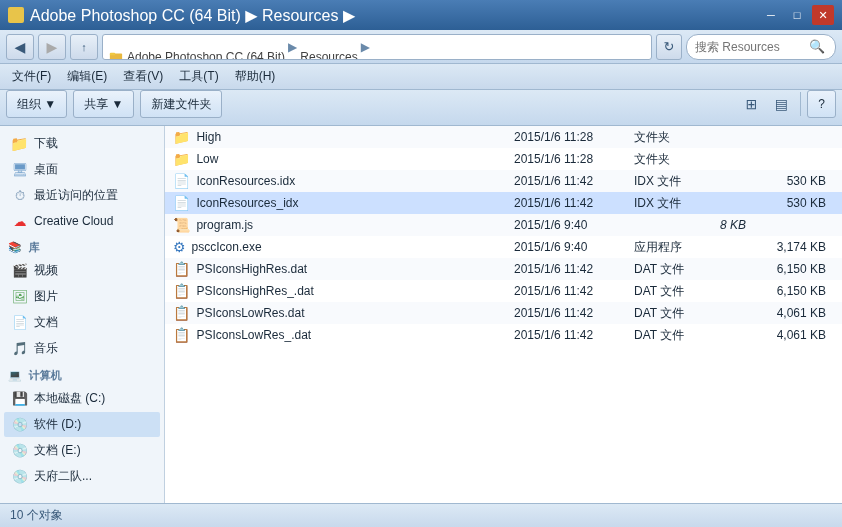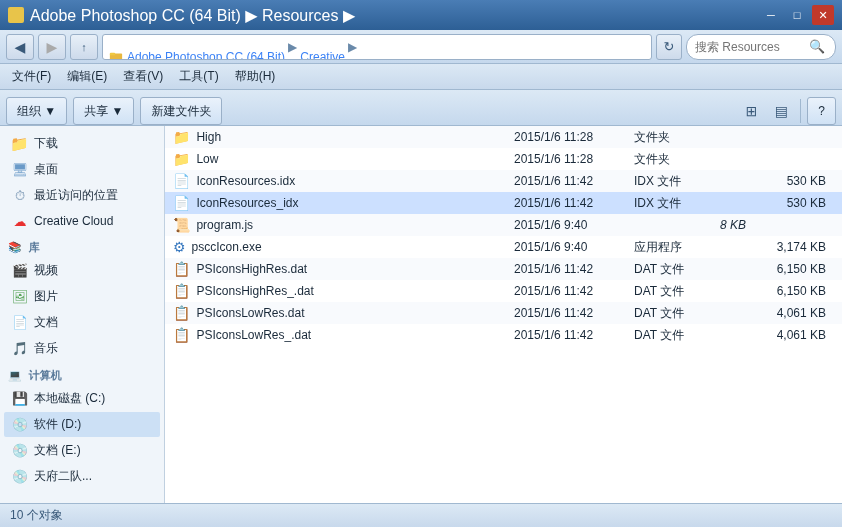--- a/index.html
+++ b/index.html
@@ -73,21 +73,21 @@
       border: 1px solid #9ab0c8;
       border-radius: 3px;
       display: flex;
       align-items: center;
       padding: 0 6px;
       font-size: 12px;
       overflow: hidden;
     }
     .address-segment {
       display: flex; align-items: center;
-      color: #3b82f6;
+      color: #404040;
       white-space: nowrap;
       margin-top: 20px;
     }
     .address-separator {
       color: #6a8aaa;
       margin: 0 3px;
     }
     .address-refresh {
       width: 26px; height: 26px;
       background: linear-gradient(to bottom, #e8f0f8, #cddaeb);
@@ -130,21 +130,21 @@
       color: #1a2a3a;
       border-radius: 2px;
       font-size: 12px;
     }
 
     
     .toolbar {
       height: 36px;
       background: linear-gradient(to bottom, #dce9f5, #c5d8ed);
       display: flex;
-      align-items: flex-end;
+      align-items: flex-start;
       padding: 0 6px;
       gap: 6px;
       border-bottom: 1px solid #a0b8d0;
     }
     .toolbar-btn {
       height: 28px;
       padding: 0 10px;
       background: linear-gradient(to bottom, #eaf2fb, #d0e2f5);
       border: 1px solid #9ab0c8;
       border-radius: 3px;
@@ -297,21 +297,21 @@
   <div class="nav-btn" style="font-size:11px;">↑</div>
   <div class="address-bar-container">
     <span class="address-segment" style="margin-right:4px;">
       <svg width="14" height="14" viewBox="0 0 16 16">
           <rect x="1" y="4" width="14" height="10" rx="1" fill="#e8b840"></rect>
           <rect x="1" y="3" width="6" height="3" rx="1" fill="#f0c840"></rect>
         </svg>
     </span>
     <span class="address-segment">Adobe Photoshop CC (64 Bit)</span>
     <span class="address-separator">▶</span>
-    <span class="address-segment">Creative</span>
+    <span class="address-segment">Resources</span>
     <span class="address-separator">▶</span>
   </div>
   <div class="address-refresh">↻</div>
   <div class="search-box">
     <input type="text" placeholder="搜索 Resources" style="">
     <span style="color:#9ab0c8;font-size:13px;">🔍</span>
   </div>
 </div>
 
 <div class="menu-bar">

